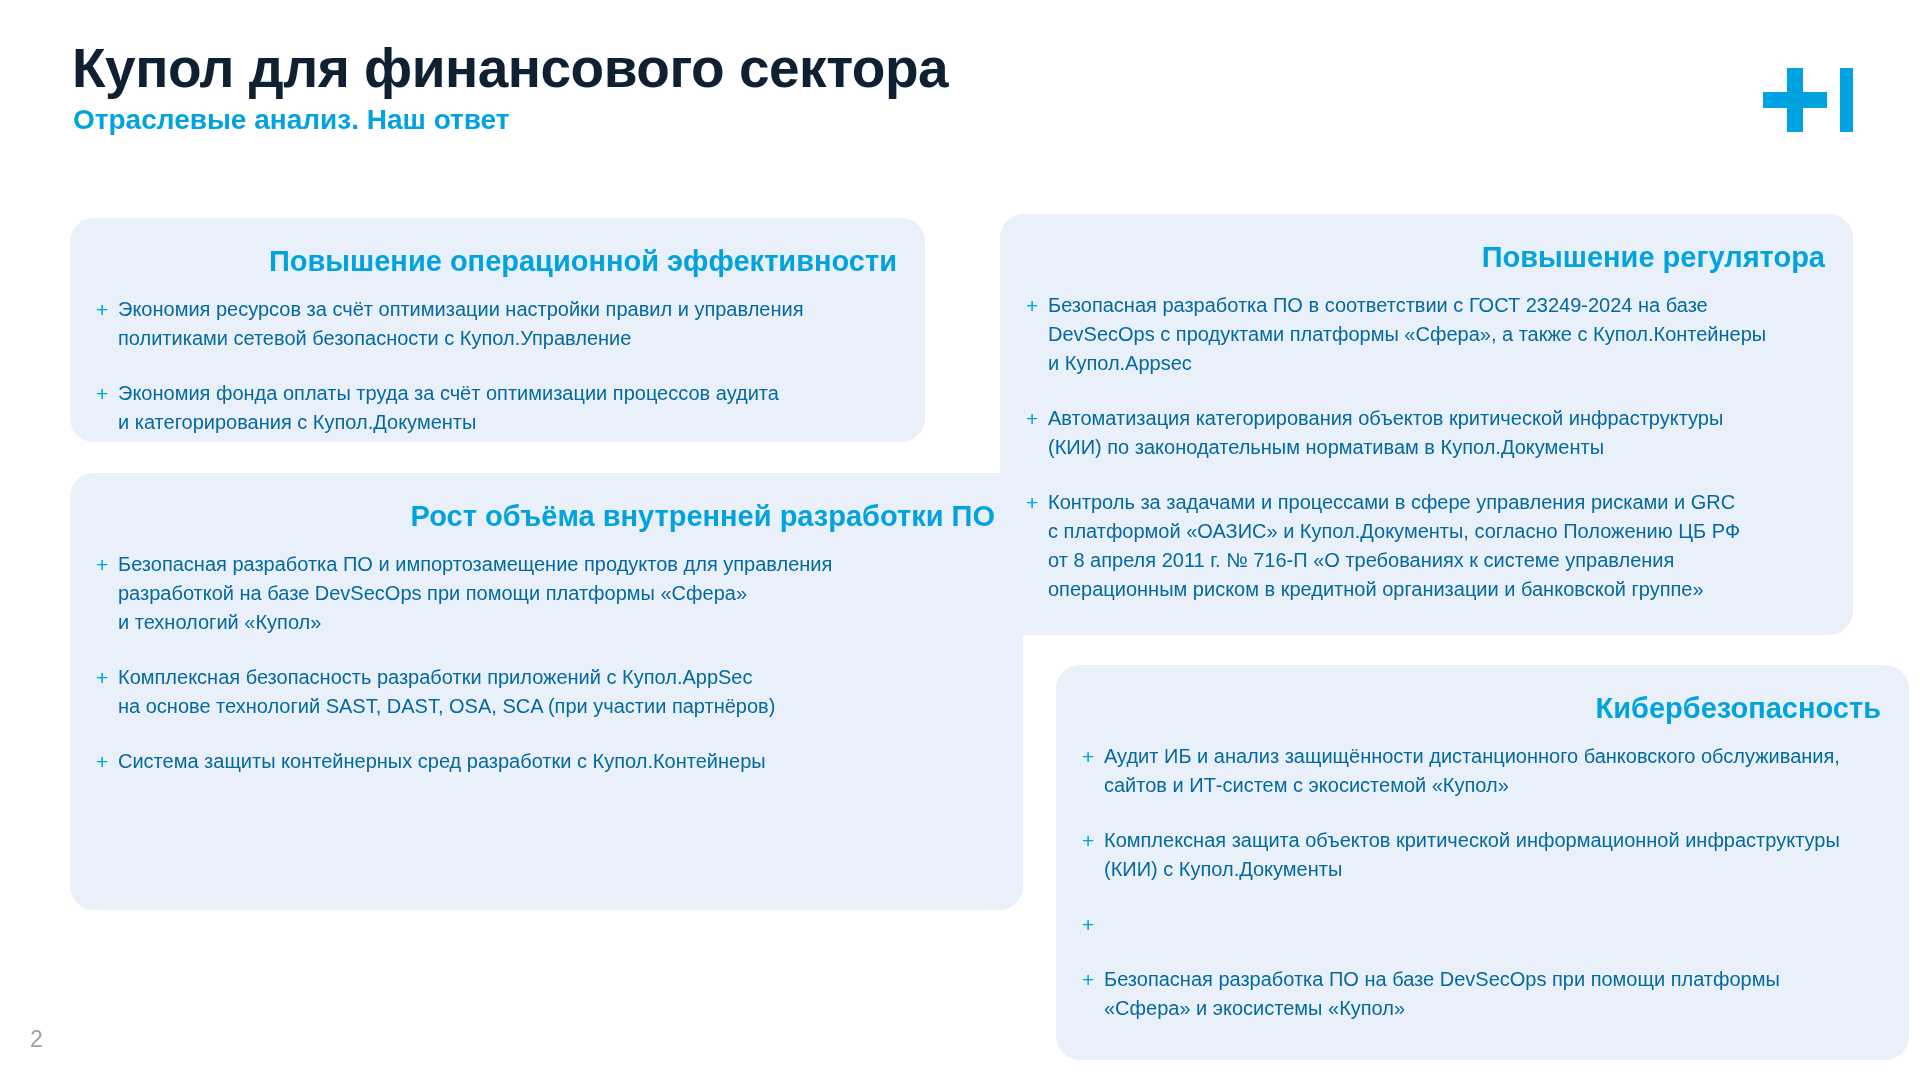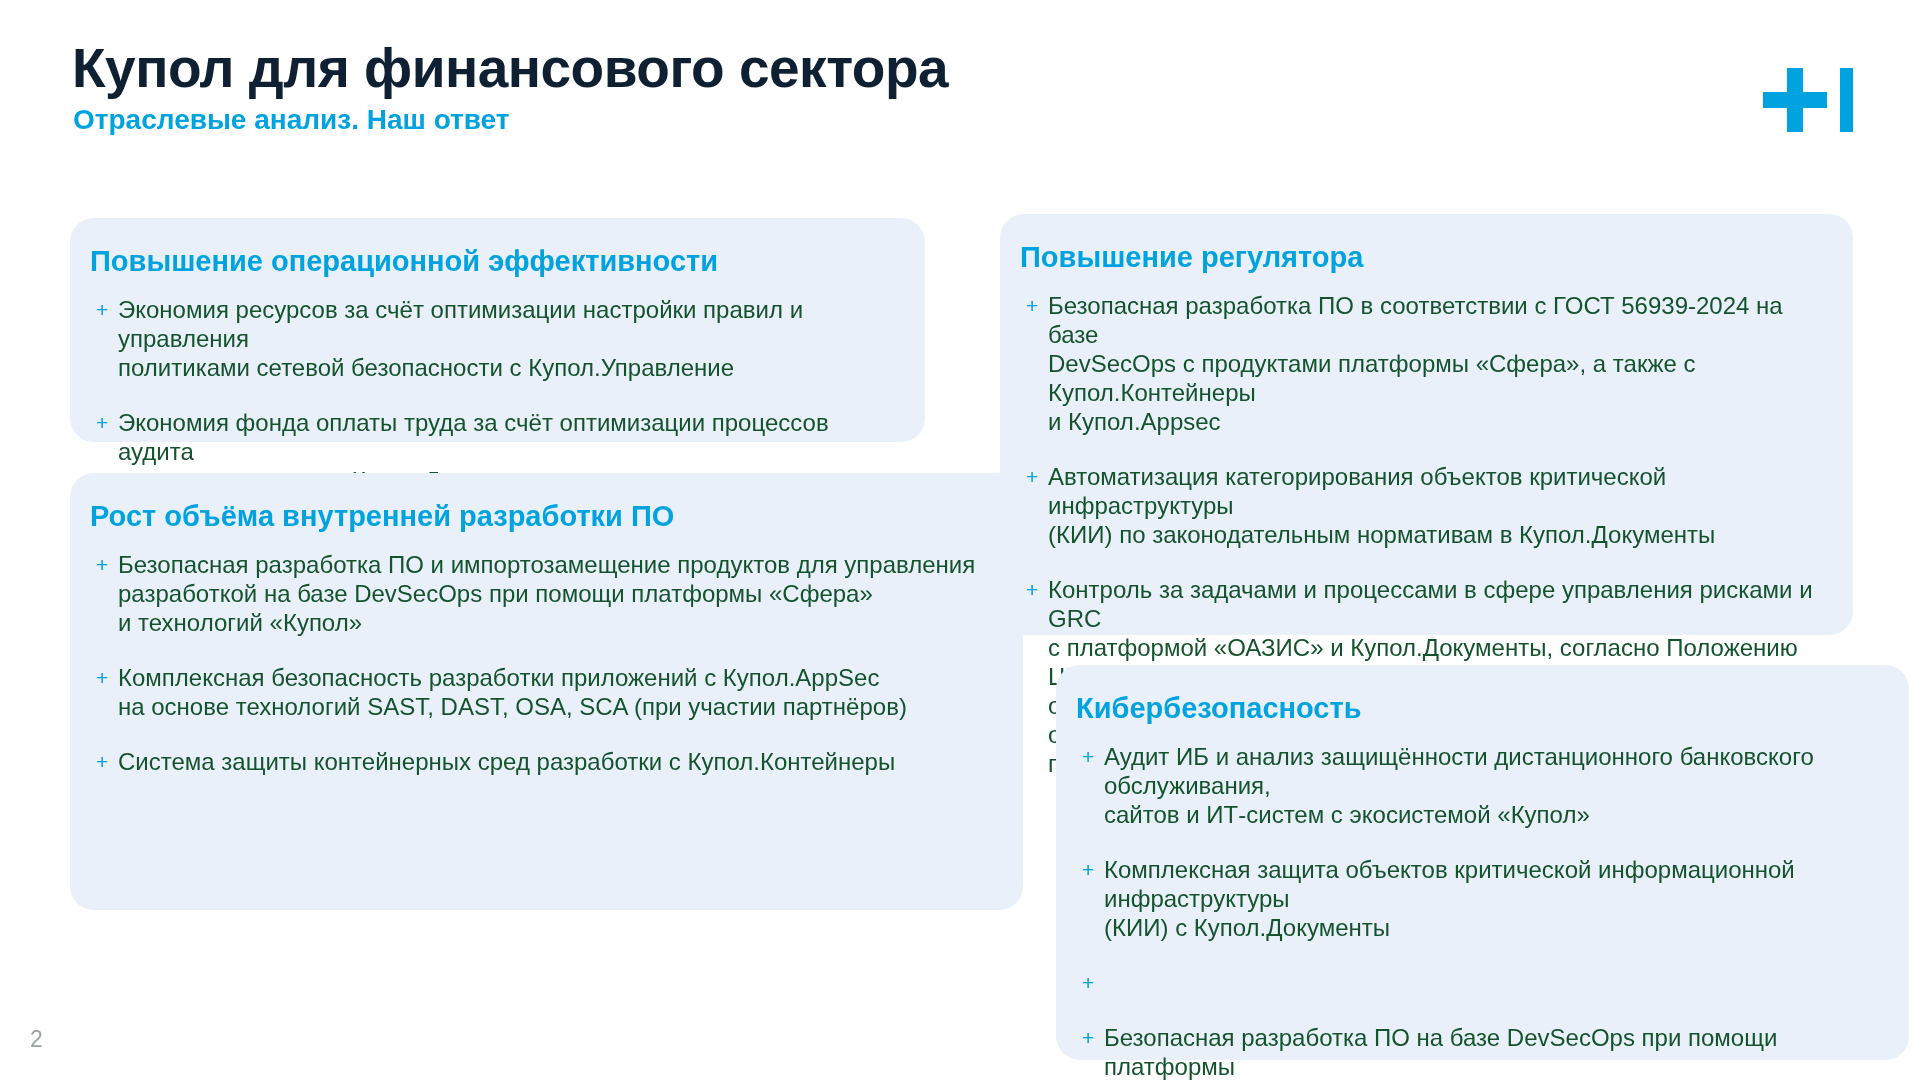--- a/index.html
+++ b/index.html
@@ -53,40 +53,41 @@
   .card-2 { left: 70px;  top: 473px; width: 953px; height: 437px; }
   .card-3 { left: 1000px; top: 214px; width: 853px; height: 421px; }
   .card-4 { left: 1056px; top: 665px; width: 853px; height: 395px; }
 
   .card h2 {
     font-size: 29px;
     font-weight: 700;
     color: #00A3E0;
     line-height: 1.1;
     margin-bottom: 17px;
+    text-align: right;
   }
   .bullets { list-style: none; }
   .bullet {
     display: flex;
     align-items: flex-start;
     margin-bottom: 26px;
   }
   .bullet .marker {
     flex: none;
     width: 28px;
     padding-left: 6px;
     color: #00A3E0;
     font-size: 21px;
     line-height: 29px;
   }
   .bullet .text {
     white-space: pre-line;
-    font-size: 24px;
+    font-size: 20px;
     line-height: 29px;
-    color: #14532d;
+    color: #0369a1;
   }
 
   .page-number {
     position: absolute;
     left: 30px; top: 1026px;
     font-size: 23px;
     color: #9CA1A8;
   }
 </style>
 </head>
@@ -138,34 +139,34 @@
         <span class="text">Система защиты контейнерных сред разработки с Купол.Контейнеры</span>
       </li>
     </ul>
   </section>
 
   <section class="card card-3">
     <h2>Повышение регулятора</h2>
     <ul class="bullets">
       <li class="bullet">
         <span class="marker">+</span>
-        <span class="text">Безопасная разработка ПО в соответствии с ГОСТ 56939-2024 на базе
+        <span class="text">Безопасная разработка ПО в соответствии с ГОСТ 23249-2024 на базе
 DevSecOps с продуктами платформы «Сфера», а также с Купол.Контейнеры
 и Купол.Appsec</span>
       </li>
       <li class="bullet">
         <span class="marker">+</span>
         <span class="text">Автоматизация категорирования объектов критической инфраструктуры
 (КИИ) по законодательным нормативам в Купол.Документы</span>
       </li>
       <li class="bullet">
         <span class="marker">+</span>
         <span class="text">Контроль за задачами и процессами в сфере управления рисками и GRC
 с платформой «ОАЗИС» и Купол.Документы, согласно Положению ЦБ РФ
-от 2 апреля 2020 г. № 716-П «О требованиях к системе управления
+от 8 апреля 2011 г. № 716-П «О требованиях к системе управления
 операционным риском в кредитной организации и банковской группе»</span>
       </li>
     </ul>
   </section>
 
   <section class="card card-4">
     <h2>Кибербезопасность</h2>
     <ul class="bullets">
       <li class="bullet">
         <span class="marker">+</span>

